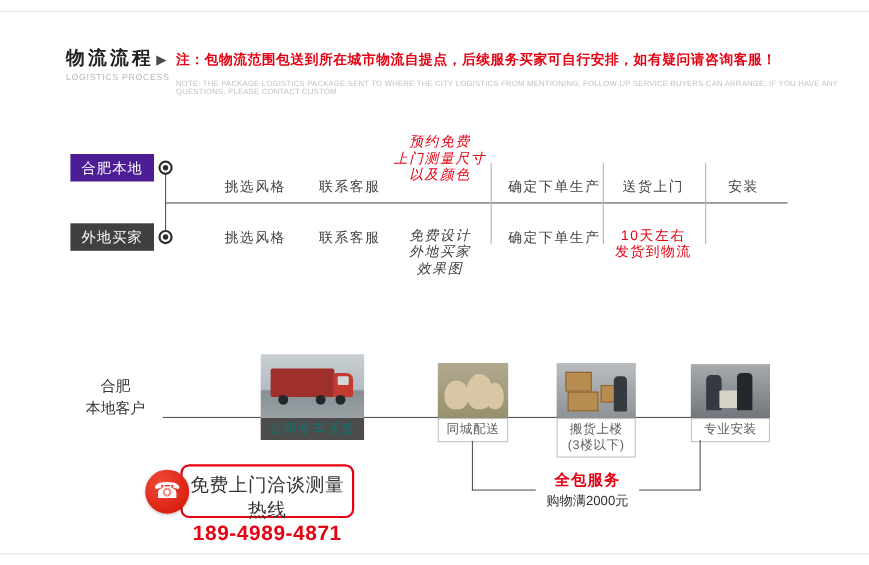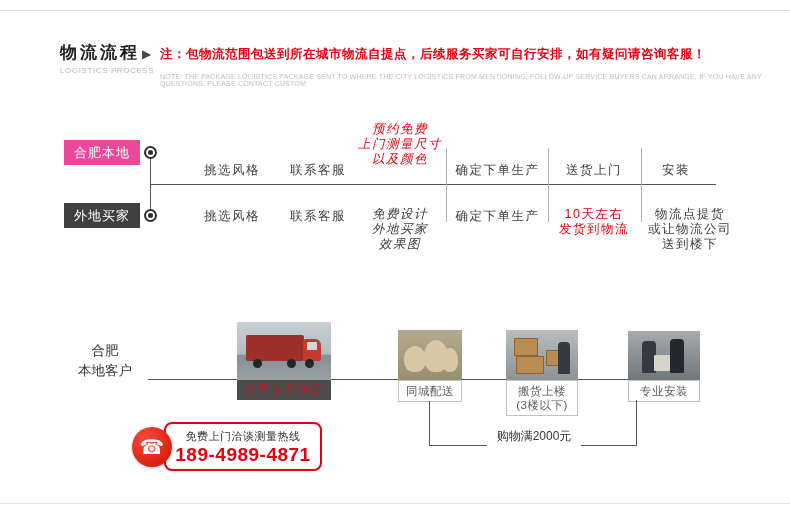--- a/index.html
+++ b/index.html
@@ -19,28 +19,28 @@
   .vline{position:absolute;left:150px;top:153px;width:1px;height:63px;background:#555;}
   .hline{position:absolute;left:150px;top:184px;width:566px;height:1px;background:#555;}
   .tick{position:absolute;top:148px;width:1px;height:74px;background:#b5b5b5;}
   .tick1{left:446px;} .tick2{left:548px;} .tick3{left:641px;}
   .dot{position:absolute;left:144px;width:13px;height:13px;border:2px solid #2e2e2e;border-radius:50%;
        background:#fff;box-sizing:border-box;}
   .dot::after{content:"";position:absolute;left:2px;top:2px;width:5px;height:5px;border-radius:50%;background:#2e2e2e;}
   .dot1{top:146px;} .dot2{top:209px;}
   .flag{position:absolute;left:64px;width:76px;height:25px;line-height:25px;text-align:center;
         color:#fff;font-size:13px;letter-spacing:1px;}
-  .flag-red{top:140px;background:#ec4899;}
+  .flag-red{top:140px;background:#4c1d95;}
   .flag-dark{top:203px;background:#404040;}
 
   .pre{white-space:pre-line;}
   .s{position:absolute;font-size:12.5px;color:#3f3f3f;letter-spacing:1.5px;text-align:center;line-height:15px;}
   .red{color:#e60012;}
   .c1{left:193px;width:78px;} .c2{left:279px;width:78px;} .c3{left:352px;width:96px;font-style:italic;}
-  .c4{left:449px;width:97px;} .c5{left:552px;width:84px;} .c6a{left:646px;width:60px;} .c6b{left:640px;width:100px;}
+  .c4{left:449px;width:97px;text-align:right;} .c5{left:552px;width:84px;} .c6a{left:646px;width:60px;} .c6b{left:640px;width:100px;}
   .r1{top:163px;} .r1m{top:122px;} .r2{top:209px;} .r2m{top:207px;}
 
   
   .hline2{position:absolute;left:148px;top:379px;width:500px;height:1px;background:#555;}
   .d-label{position:absolute;left:66px;top:341px;width:78px;text-align:center;font-size:13.5px;
            line-height:20px;color:#333;}
   .station{position:absolute;}
   .stA{left:237px;top:322px;width:94px;} .stB{left:398px;top:330px;width:64px;}
   .stC{left:506px;top:330px;width:72px;} .stD{left:628px;top:331px;width:72px;}
   .photo{position:relative;width:100%;overflow:hidden;}
@@ -59,36 +59,36 @@
   .box-t{position:absolute;background:#b98c52;border:1px solid #8c6536;box-sizing:border-box;}
   .bx1{left:8px;top:8px;width:24px;height:18px;} .bx2{left:10px;top:26px;width:28px;height:18px;}
   .bx3{left:40px;top:20px;width:20px;height:16px;}
   .figure{position:absolute;background:#343a40;border-radius:4px 4px 1px 1px;}
   .fg1{left:52px;top:12px;width:12px;height:32px;}
   .photo-install{background:linear-gradient(180deg,#a7abae 0%,#70767b 100%);}
   .fg2{left:14px;top:10px;width:14px;height:32px;}
   .fg3{left:42px;top:8px;width:14px;height:34px;background:#23282c;}
   .panel{position:absolute;left:26px;top:24px;width:18px;height:16px;background:#d8d3c8;border-radius:1px;}
   .cap{width:100%;box-sizing:border-box;text-align:center;}
-  .cap-dark{height:20px;line-height:20px;background:rgba(25,25,25,0.78);color:#b91c1c;font-size:12px;letter-spacing:1px;font-family:Liberation Mono, monospace;}
+  .cap-dark{height:20px;line-height:20px;background:rgba(25,25,25,0.78);color:#0f766e;font-size:12px;letter-spacing:1px;}
   .cap-box{border:1px solid #c2c2c2;background:#fff;color:#5d5d5d;font-size:11.5px;line-height:14px;
            padding:3px 0;letter-spacing:0.5px;}
 
   
   .bvl{position:absolute;width:1px;background:#555;}
   .bvl1{left:429px;top:401px;height:45px;} .bvl2{left:636px;top:400px;height:46px;}
   .bhl{position:absolute;left:429px;top:445px;width:208px;height:1px;background:#555;}
   .fp{position:absolute;left:487px;top:427px;width:94px;background:#fff;text-align:center;}
   .fp-title{font-size:14px;font-weight:bold;color:#e60012;line-height:19px;letter-spacing:1px;}
   .fp-sub{font-size:12px;color:#333;line-height:19px;}
 
   
   .hotline-box{position:absolute;left:164px;top:422px;width:158px;height:49px;border:2px solid #e60012;
                border-radius:8px;box-sizing:border-box;text-align:center;}
-  .hotline-caption{margin-top:5px;font-size:11px;color:#333;letter-spacing:0.5px;}
+  .hotline-caption{margin-top:5px;font-size:17px;color:#333;letter-spacing:0.5px;}
   .hotline-phone{font-size:19px;font-weight:bold;color:#e60012;letter-spacing:0.5px;line-height:22px;}
   .hotline-circle{position:absolute;left:132px;top:427px;width:40px;height:40px;border-radius:50%;
                   background:radial-gradient(circle at 35% 30%,#f04a3a,#d21000);color:#fff;
                   text-align:center;line-height:40px;font-size:20px;box-shadow:0 1px 3px rgba(0,0,0,0.25);}
 </style>
 </head>
 <body>
 
 <div class="page">
   <div class="rule rule-top"></div>
@@ -120,23 +120,20 @@
   <div class="s pre c6a r1">安装</div>
 
   <div class="s pre c1 r2">挑选风格</div>
   <div class="s pre c2 r2">联系客服</div>
   <div class="s pre c3 r2m">免费设计
 外地买家
 效果图</div>
   <div class="s pre c4 r2">确定下单生产</div>
   <div class="s pre c5 r2m red">10天左右
 发货到物流</div>
-  <div class="s pre c6b r2m">物流点提货
-或让物流公司
-送到楼下</div>
 
   <div class="hline2"></div>
   <div class="d-label pre">合肥
 本地客户</div>
 
   <div class="station stA">
     <div class="photo phA photo-truck">
       <div class="truck-trailer"></div>
         <div class="truck-cab"></div>
         <div class="truck-win"></div>
@@ -173,20 +170,21 @@
         <div class="panel"></div>
         <div class="figure fg3"></div>
     </div>
     <div class="cap cap-box pre">专业安装</div>
   </div>
 
   <div class="bvl bvl1"></div>
   <div class="bvl bvl2"></div>
   <div class="bhl"></div>
   <div class="fp">
+    <div class="fp-title">全包服务</div>
     <div class="fp-sub">购物满2000元</div>
   </div>
 
   <div class="hotline-box">
     <div class="hotline-caption">免费上门洽谈测量热线</div>
     <div class="hotline-phone">189-4989-4871</div>
   </div>
   <div class="hotline-circle">☎</div>
 </div>
 

